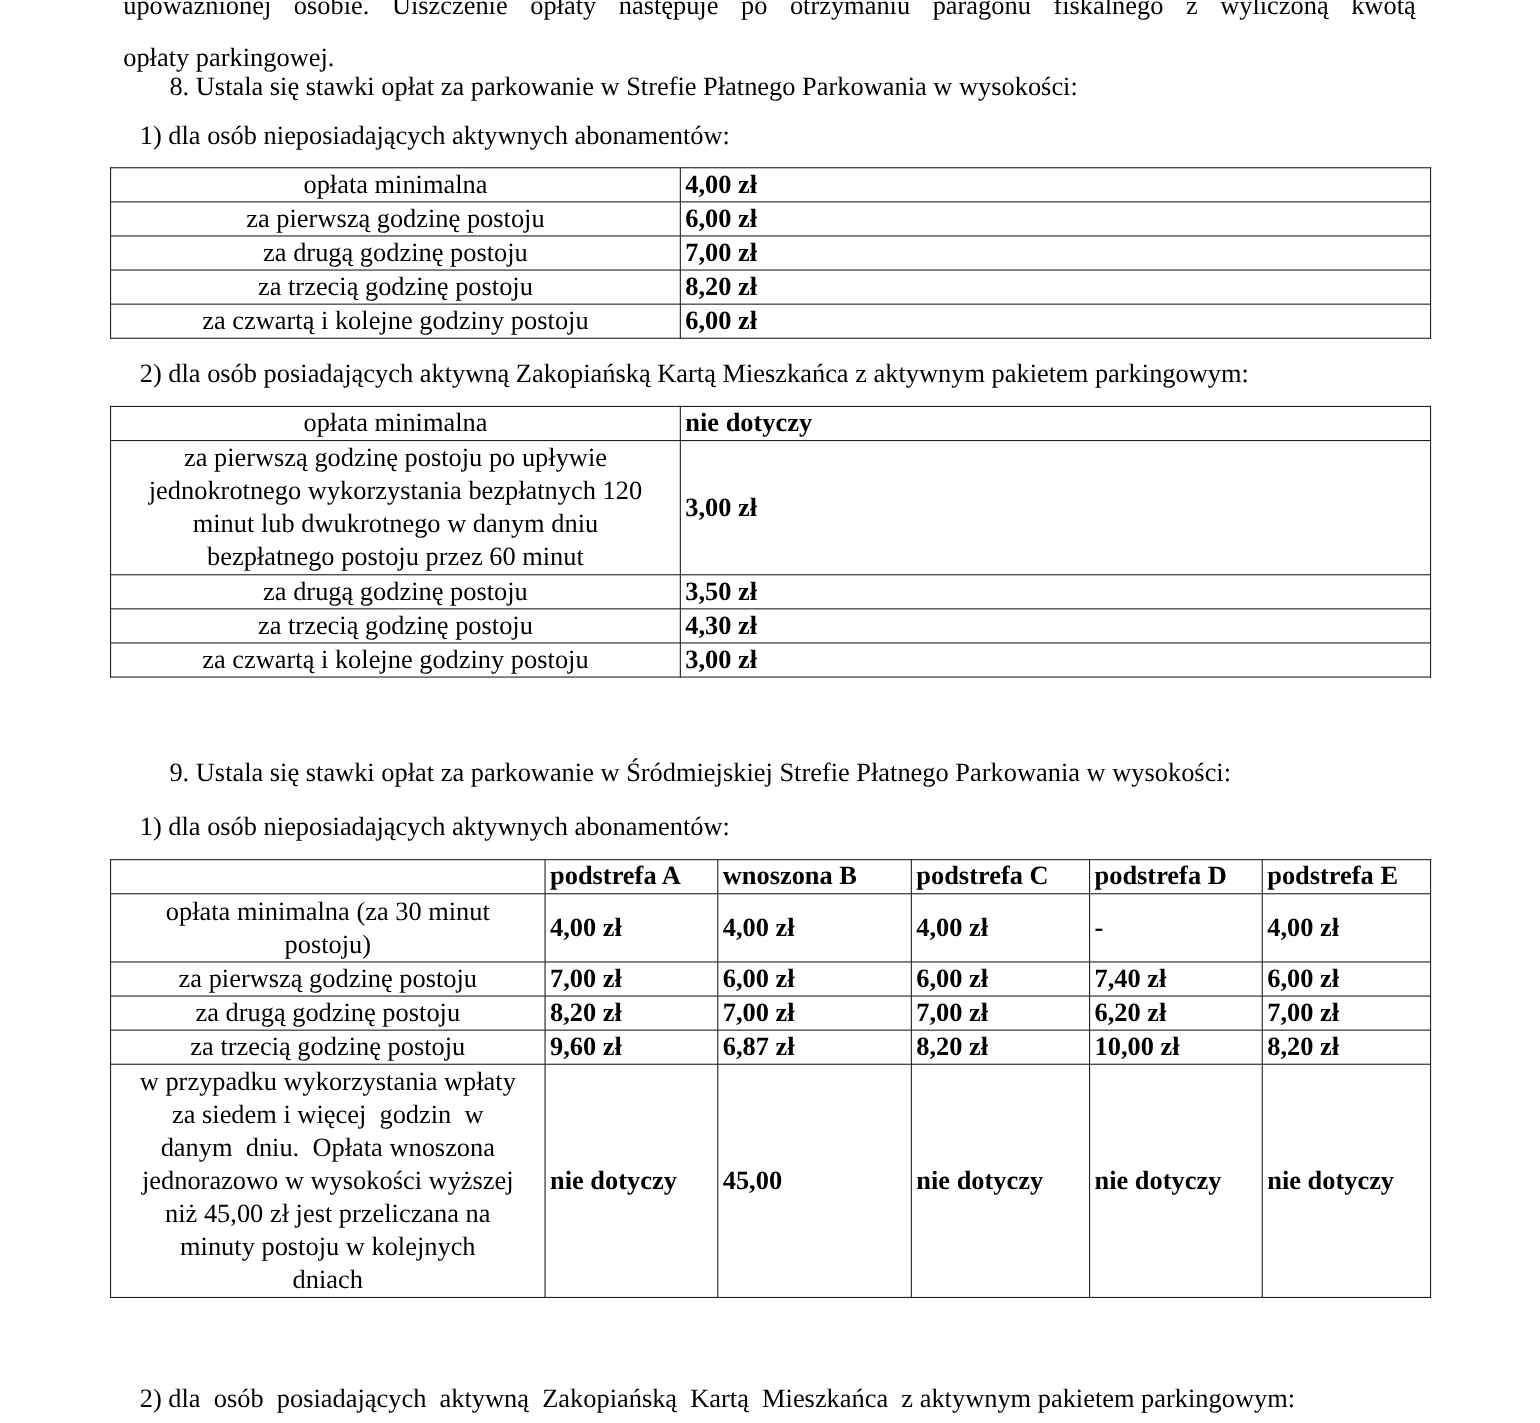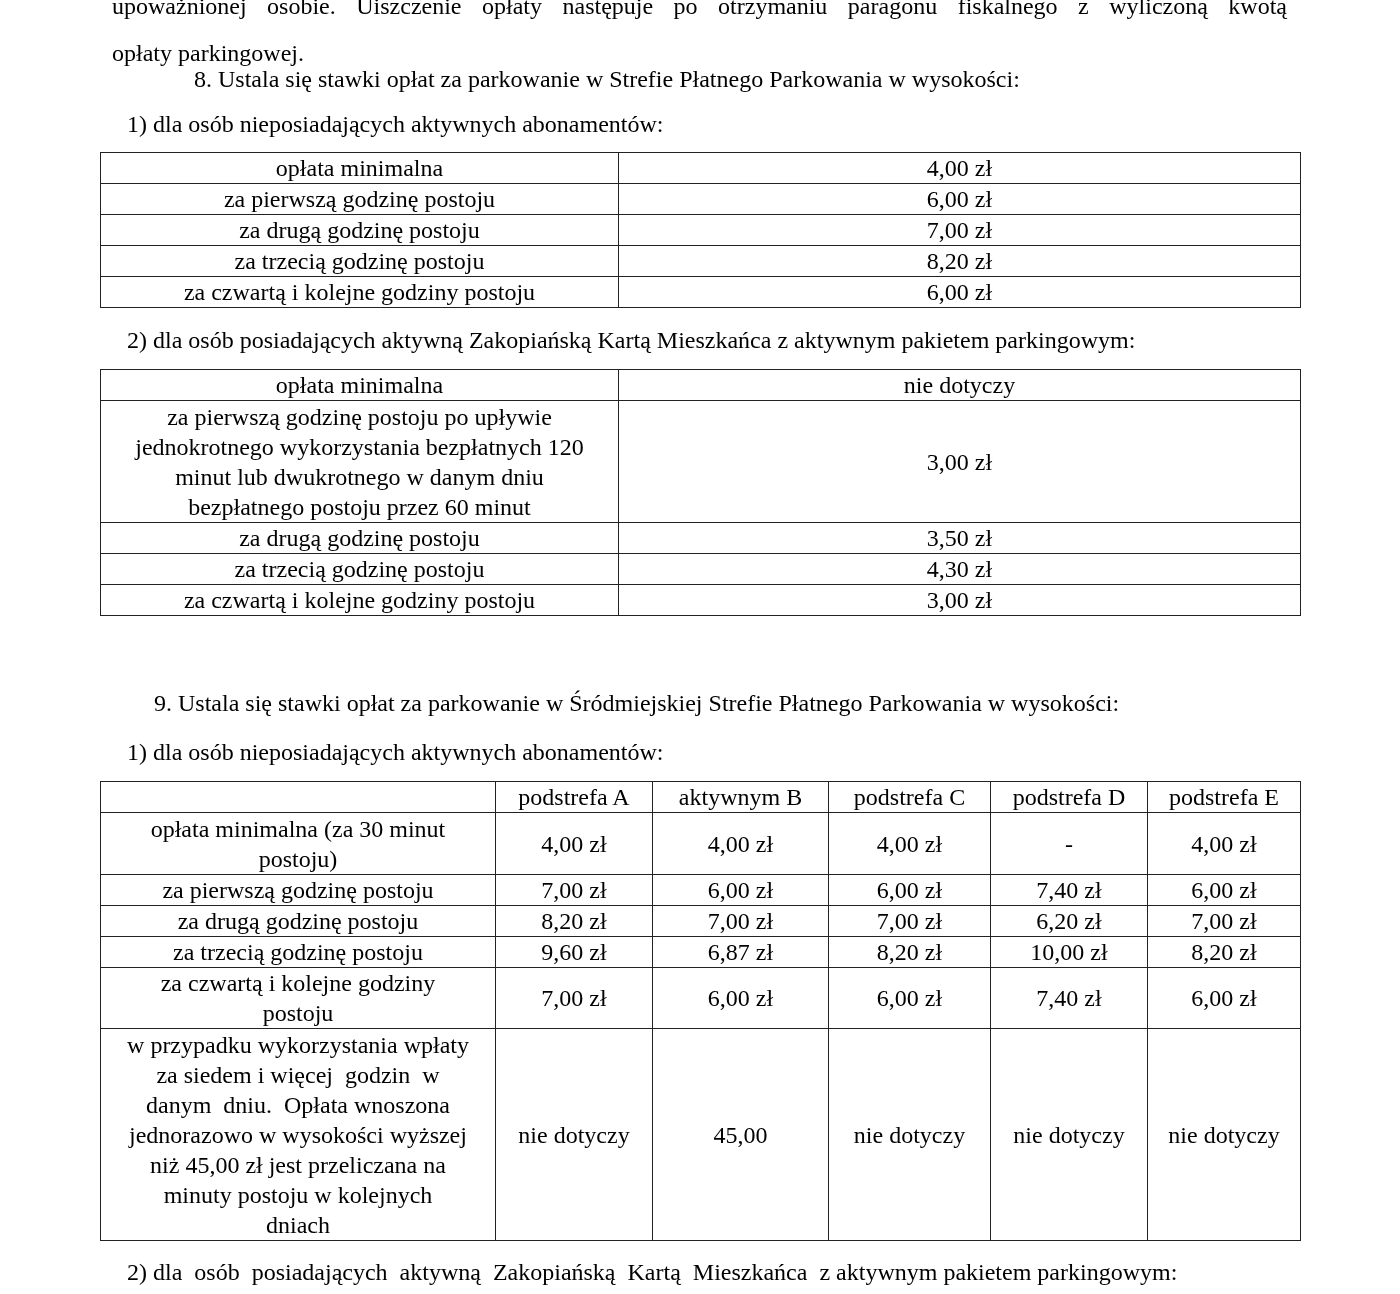--- a/index.html
+++ b/index.html
@@ -5,30 +5,30 @@
   html, body { margin: 0; padding: 0; background: #ffffff; }
   body {
     width: 1400px; height: 1294px; overflow: hidden; position: relative;
     font-family: "Liberation Serif", "DejaVu Serif", serif;
     color: #000; font-size: 24px;
   }
   .line { position: absolute; white-space: nowrap; line-height: 30px; }
   .just { text-align: justify; text-align-last: justify; }
   table { position: absolute; border-collapse: collapse; table-layout: fixed; }
   td { border: 1.5px solid #222; padding: 0 12px; font-size: 24px; line-height: 30px; vertical-align: middle; }
-  td.c { text-align: center; padding: 0 4px; }
+  td.c { padding: 0 4px; font-weight: bold; }
   td.l { text-align: center; }
 </style>
 </head>
 <body>
 
 <div class="line just" style="left:112px; top:-9px; width:1175px;">upoważnionej osobie. Uiszczenie opłaty następuje po otrzymaniu paragonu fiskalnego z wyliczoną kwotą</div>
 <div class="line" style="left:112px; top:22px;margin-top:16px;">opłaty parkingowej.</div>
 
-<div class="line" style="left:154px; top:64px;margin-left:40px;">8. Ustala się stawki opłat za parkowanie w Strefie Płatnego Parkowania w wysokości:</div>
+<div class="line" style="left:154px; top:64px;">8. Ustala się stawki opłat za parkowanie w Strefie Płatnego Parkowania w wysokości:</div>
 <div class="line" style="left:127px; top:109px;">1) dla osób nieposiadających aktywnych abonamentów:</div>
 
 <table style="left:100px; top:152px; width:1200px;">
   <colgroup>
       <col style="width:518px">
       <col style="width:682px">
     </colgroup>
   <tbody>
     <tr style="height:31px">
       <td class="l">opłata minimalna</td>
@@ -98,21 +98,21 @@
       <col style="width:157px">
       <col style="width:176px">
       <col style="width:162px">
       <col style="width:157px">
       <col style="width:153px">
   </colgroup>
   <tbody>
     <tr style="height:31px">
       <td class="c"></td>
       <td class="c">podstrefa A</td>
-      <td class="c">aktywnym B</td>
+      <td class="c">wnoszona B</td>
       <td class="c">podstrefa C</td>
       <td class="c">podstrefa D</td>
       <td class="c">podstrefa E</td>
     </tr>
     <tr style="height:62px">
       <td class="l">
         <div>opłata minimalna (za 30 minut</div>
         <div>postoju)</div>
       </td>
       <td class="c">4,00 zł</td>
@@ -138,31 +138,20 @@
       <td class="c">7,00 zł</td>
     </tr>
     <tr style="height:31px">
       <td class="l">za trzecią godzinę postoju</td>
       <td class="c">9,60 zł</td>
       <td class="c">6,87 zł</td>
       <td class="c">8,20 zł</td>
       <td class="c">10,00 zł</td>
       <td class="c">8,20 zł</td>
     </tr>
-    <tr style="height:61px">
-      <td class="l">
-        <div>za czwartą i kolejne godziny</div>
-        <div>postoju</div>
-      </td>
-      <td class="c">7,00 zł</td>
-      <td class="c">6,00 zł</td>
-      <td class="c">6,00 zł</td>
-      <td class="c">7,40 zł</td>
-      <td class="c">6,00 zł</td>
-    </tr>
     <tr style="height:212px">
       <td class="l">
         <div>w przypadku wykorzystania wpłaty</div>
         <div style="white-space:pre">za siedem i więcej  godzin  w</div>
         <div style="white-space:pre">danym  dniu.  Opłata wnoszona</div>
         <div>jednorazowo w wysokości wyższej</div>
         <div>niż 45,00 zł jest przeliczana na</div>
         <div>minuty postoju w kolejnych</div>
         <div>dniach</div>
       </td>

